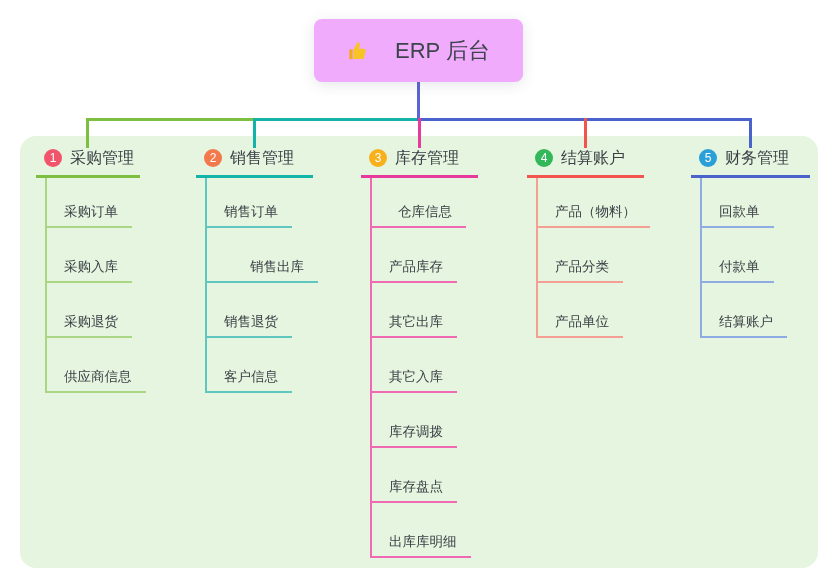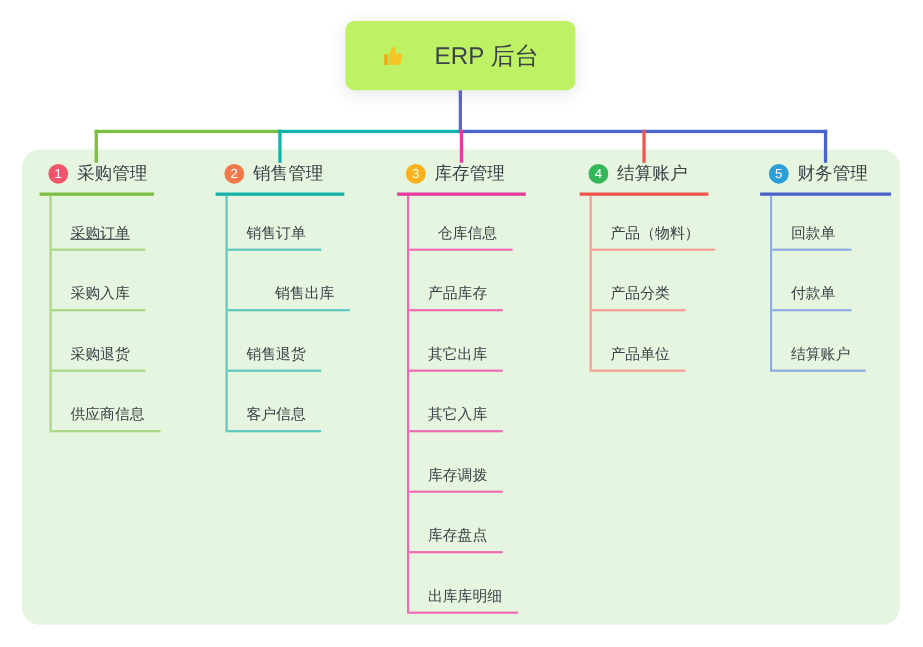--- a/index.html
+++ b/index.html
@@ -1,19 +1,19 @@
 <!DOCTYPE html>
 <html><head>
 <meta charset="utf-8">
 <style>
   html,body{margin:0;padding:0;background:#fff;font-family:"Liberation Sans","DejaVu Sans",sans-serif;}
   .canvas{position:relative;width:839px;height:588px;background:#ffffff;overflow:hidden;}
   .panel{position:absolute;left:20px;top:136px;width:798px;height:432px;background:#e5f5df;border-radius:16px;}
   .line{position:absolute;}
-  .root-node{position:absolute;left:314px;top:19px;width:209px;height:63px;background:#bef264;border-radius:8px;
+  .root-node{position:absolute;left:314px;top:19px;width:209px;height:63px;background:#f0abfc;border-radius:8px;
     box-shadow:0 3px 14px rgba(60,70,90,.13);display:flex;align-items:center;justify-content:center;gap:26px;
     font-size:22px;color:#3d434b;}
   .root-node svg{display:block;}
   .branch{position:absolute;top:141px;}
   .branch-header{height:37px;box-sizing:border-box;border-bottom:3px solid;display:flex;align-items:center;
     gap:8px;padding-left:8px;}
   .badge{width:18px;height:18px;border-radius:50%;color:#fff;font-size:12px;line-height:18px;text-align:center;
     flex:none;}
   .branch-label{font-size:16px;font-weight:500;color:#3b4046;white-space:nowrap;}
   .children{margin-left:9px;border-left:2px solid;}
@@ -46,21 +46,21 @@
     </span>
     <span>ERP 后台</span>
   </div>
   <div id="branches">
       <div class="branch" style="left: 36px;">
         <div class="branch-header" style="width: 104px; border-bottom-color: rgb(124, 191, 65);">
           <span class="badge" style="background: rgb(241, 85, 108);">1</span>
           <span class="branch-label">采购管理</span>
         </div>
         <div class="children" style="border-left-color: rgb(169, 215, 131);">
-          <div class="child" style="border-bottom-color: rgb(169, 215, 131); text-decoration: underline;">
+          <div class="child" style="border-bottom-color: rgb(169, 215, 131);">
             <span>采购订单</span>
           </div>
           <div class="child" style="border-bottom-color: rgb(169, 215, 131);">
             <span>采购入库</span>
           </div>
           <div class="child" style="border-bottom-color: rgb(169, 215, 131);">
             <span>采购退货</span>
           </div>
           <div class="child" style="border-bottom-color: rgb(169, 215, 131);">
             <span>供应商信息</span>

